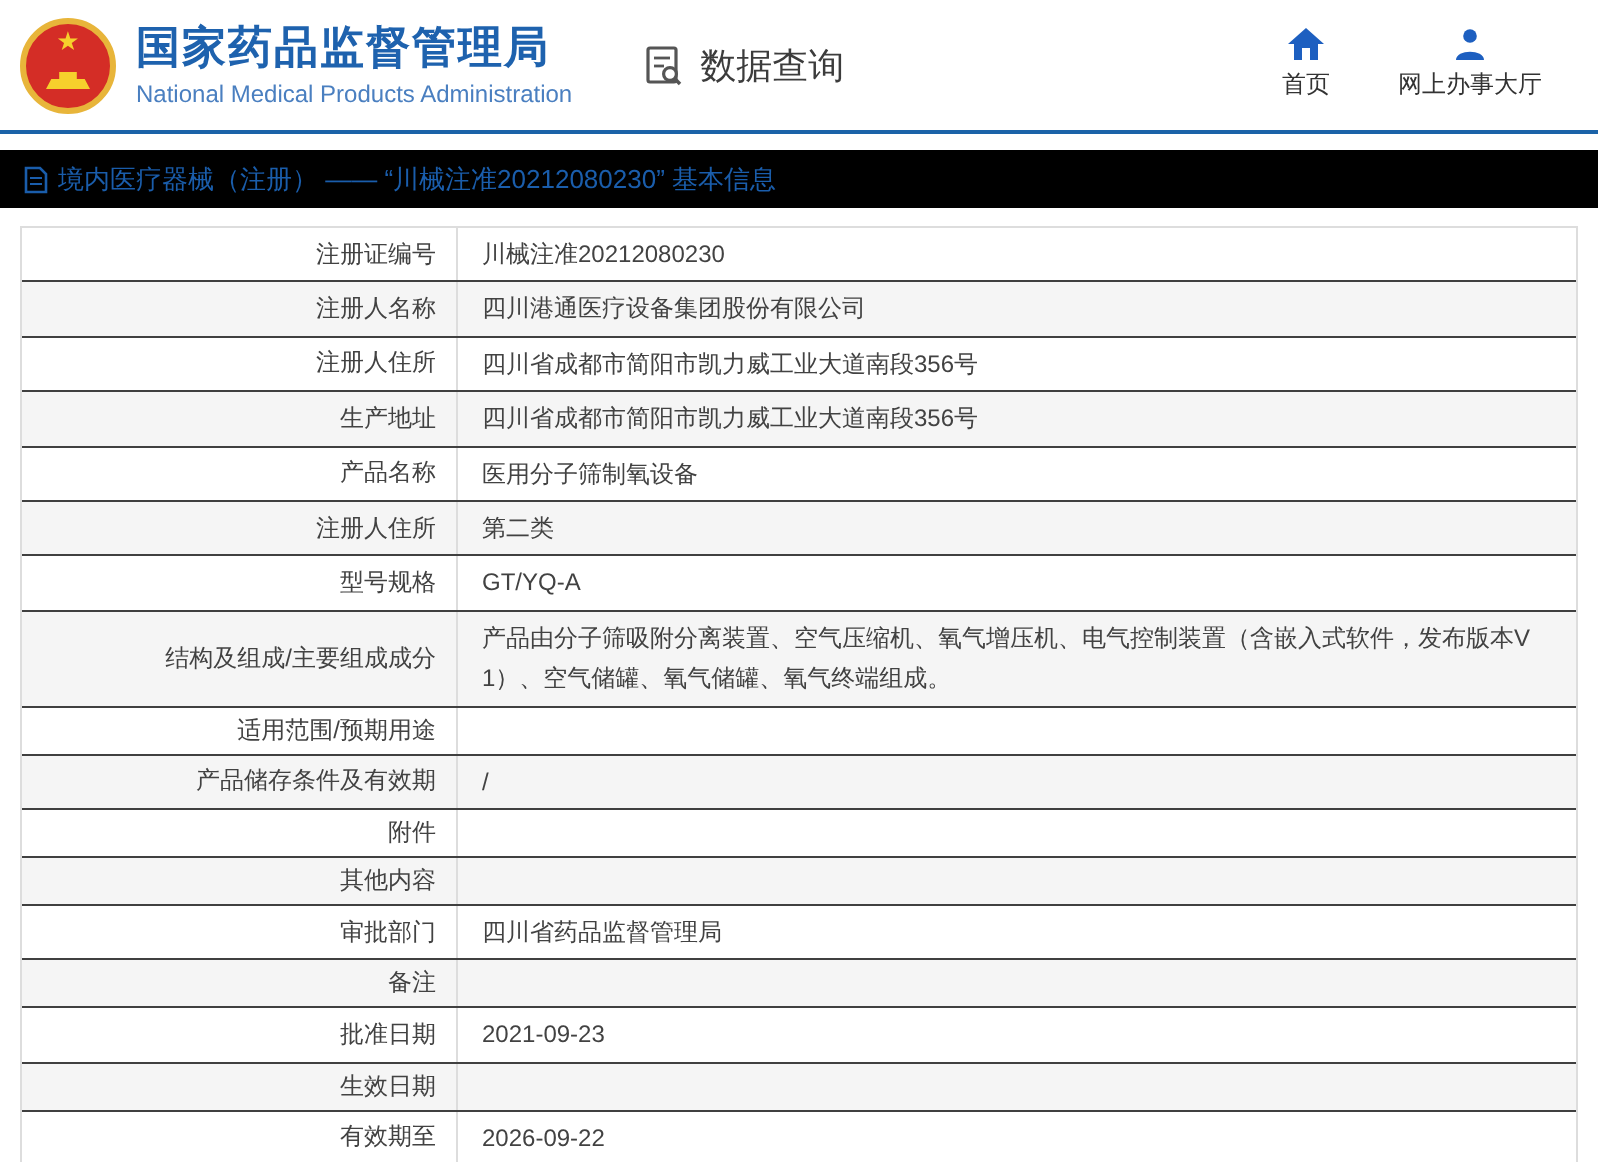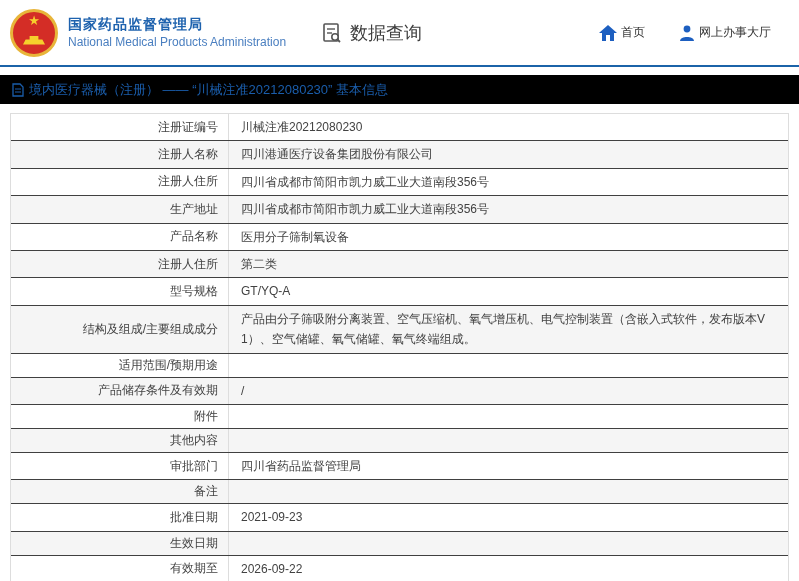--- a/index.html
+++ b/index.html
@@ -39,34 +39,34 @@
   .emblem .gate {
     position: absolute; bottom: 9px; left: 50%;
     transform: translateX(-50%);
     width: 22px; height: 9px;
     background: #f6d02c;
     clip-path: polygon(0 100%, 100% 100%, 88% 45%, 70% 45%, 70% 0, 30% 0, 30% 45%, 12% 45%);
   }
   .title-block { margin-left: 10px; }
   .title {
     color: #1e62ae; font-weight: bold;
-    font-size: 14px; letter-spacing: 1px; line-height: 1.2;
+    font-size: 22px; letter-spacing: 1px; line-height: 1.2;
   }
   .subtitle { color: #4a7fc0; font-size: 12px; margin-top: 2px; }
 
   .section {
     display: flex; align-items: center;
     margin-left: 34px; cursor: pointer;
   }
   .section-icon { margin-right: 6px; display: flex; }
   .section-label { font-size: 18px; color: #3c3c3c; }
 
   .nav { margin-left: auto; display: flex; gap: 34px; }
   .nav-item {
-    display: flex; flex-direction: row; align-items: center;
+    display: flex; flex-direction: column; align-items: center;
     cursor: pointer; gap: 4px;
   }
   .nav-label { font-size: 12px; color: #333; }
 
   
   .breadcrumb-band {
     margin-top: 8px;
     background: #000000;
     height: 29px;
     flex: 0 0 auto;

